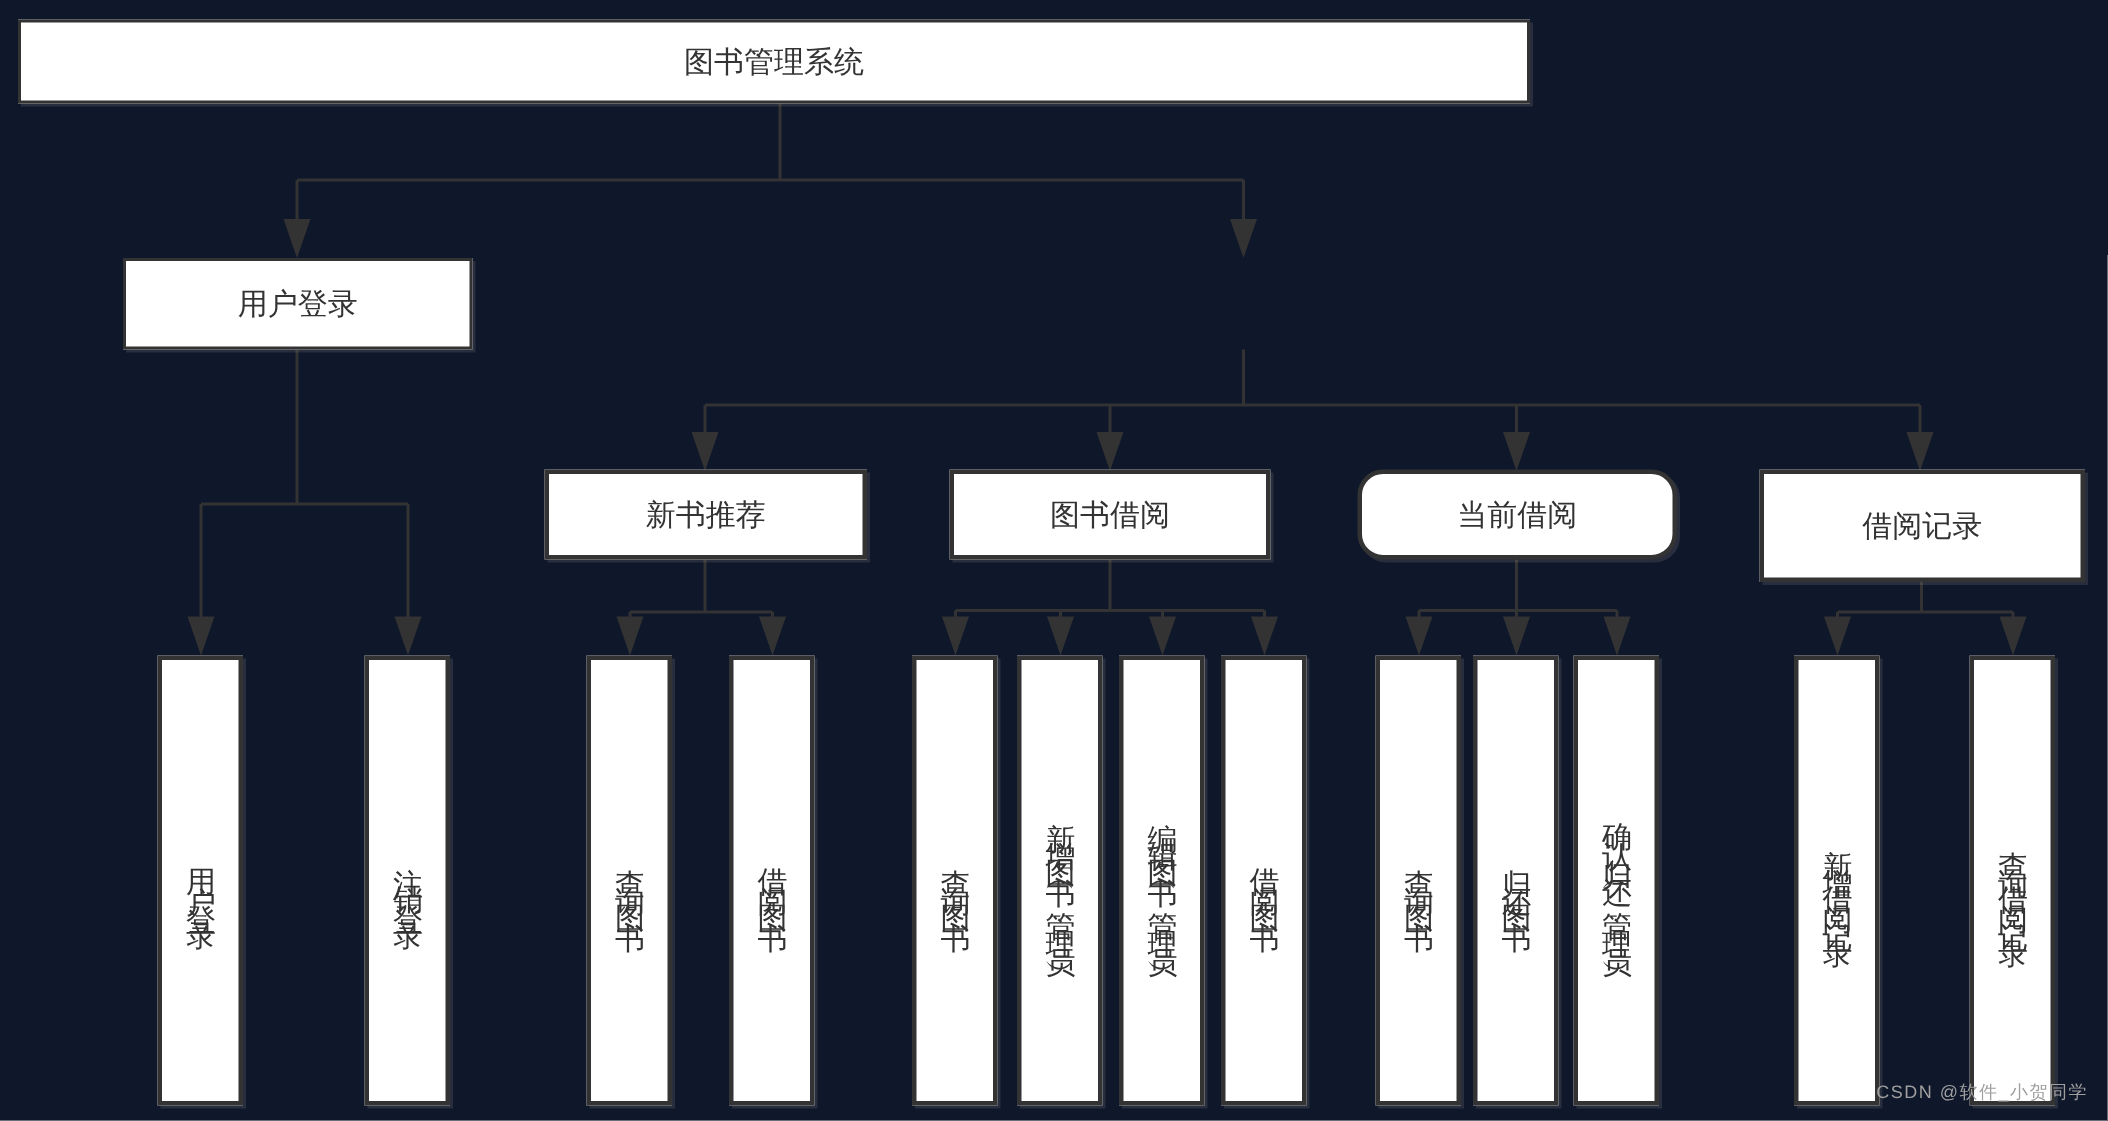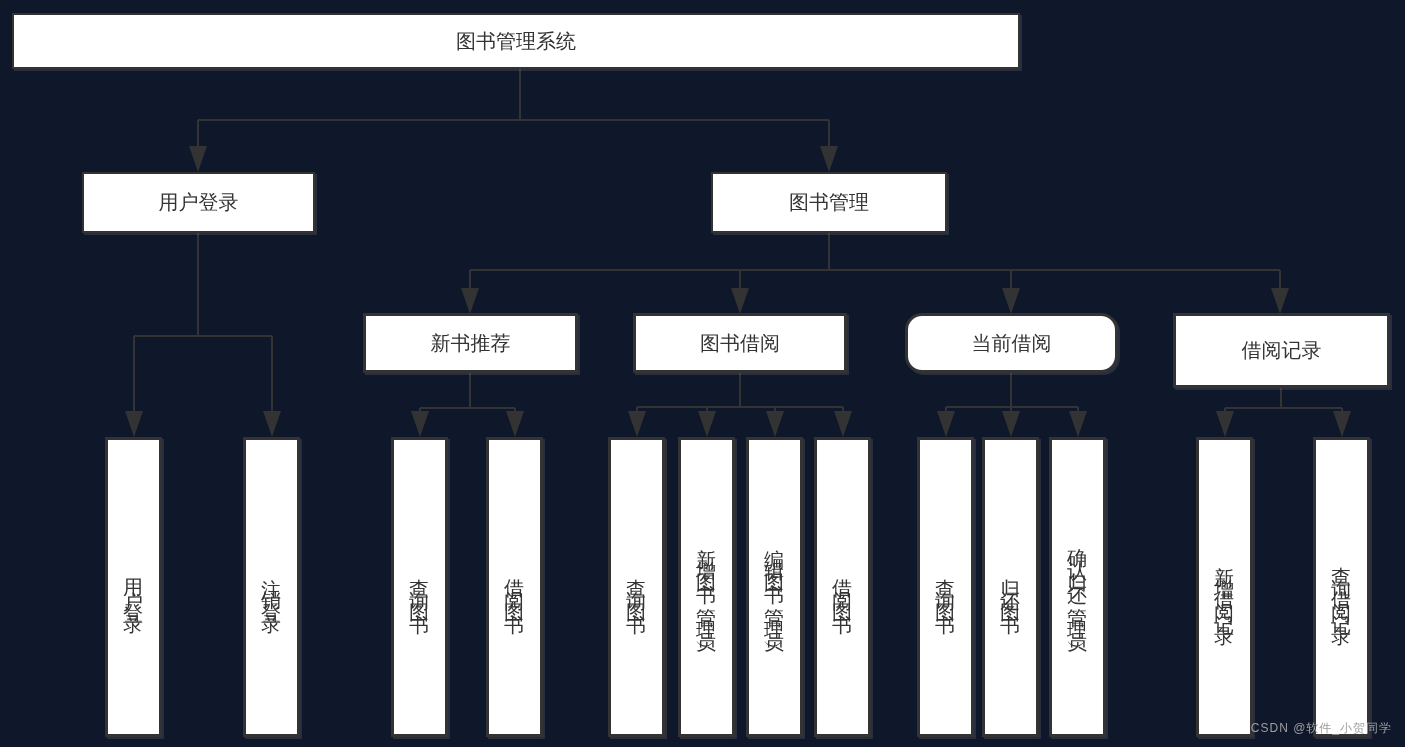--- a/index.html
+++ b/index.html
@@ -90,23 +90,20 @@
     </g>
   </svg>
 
   <div class="node n-root">
     <span>图书管理系统</span>
   </div>
 
   <div class="node n-l1a">
     <span>用户登录</span>
   </div>
-  <div class="node n-l1b">
-    <span>图书管理</span>
-  </div>
 
   <div class="node thick n-l2a">
     <span>新书推荐</span>
   </div>
   <div class="node thick n-l2b">
     <span>图书借阅</span>
   </div>
   <div class="node thick n-l2c">
     <span>当前借阅</span>
   </div>

